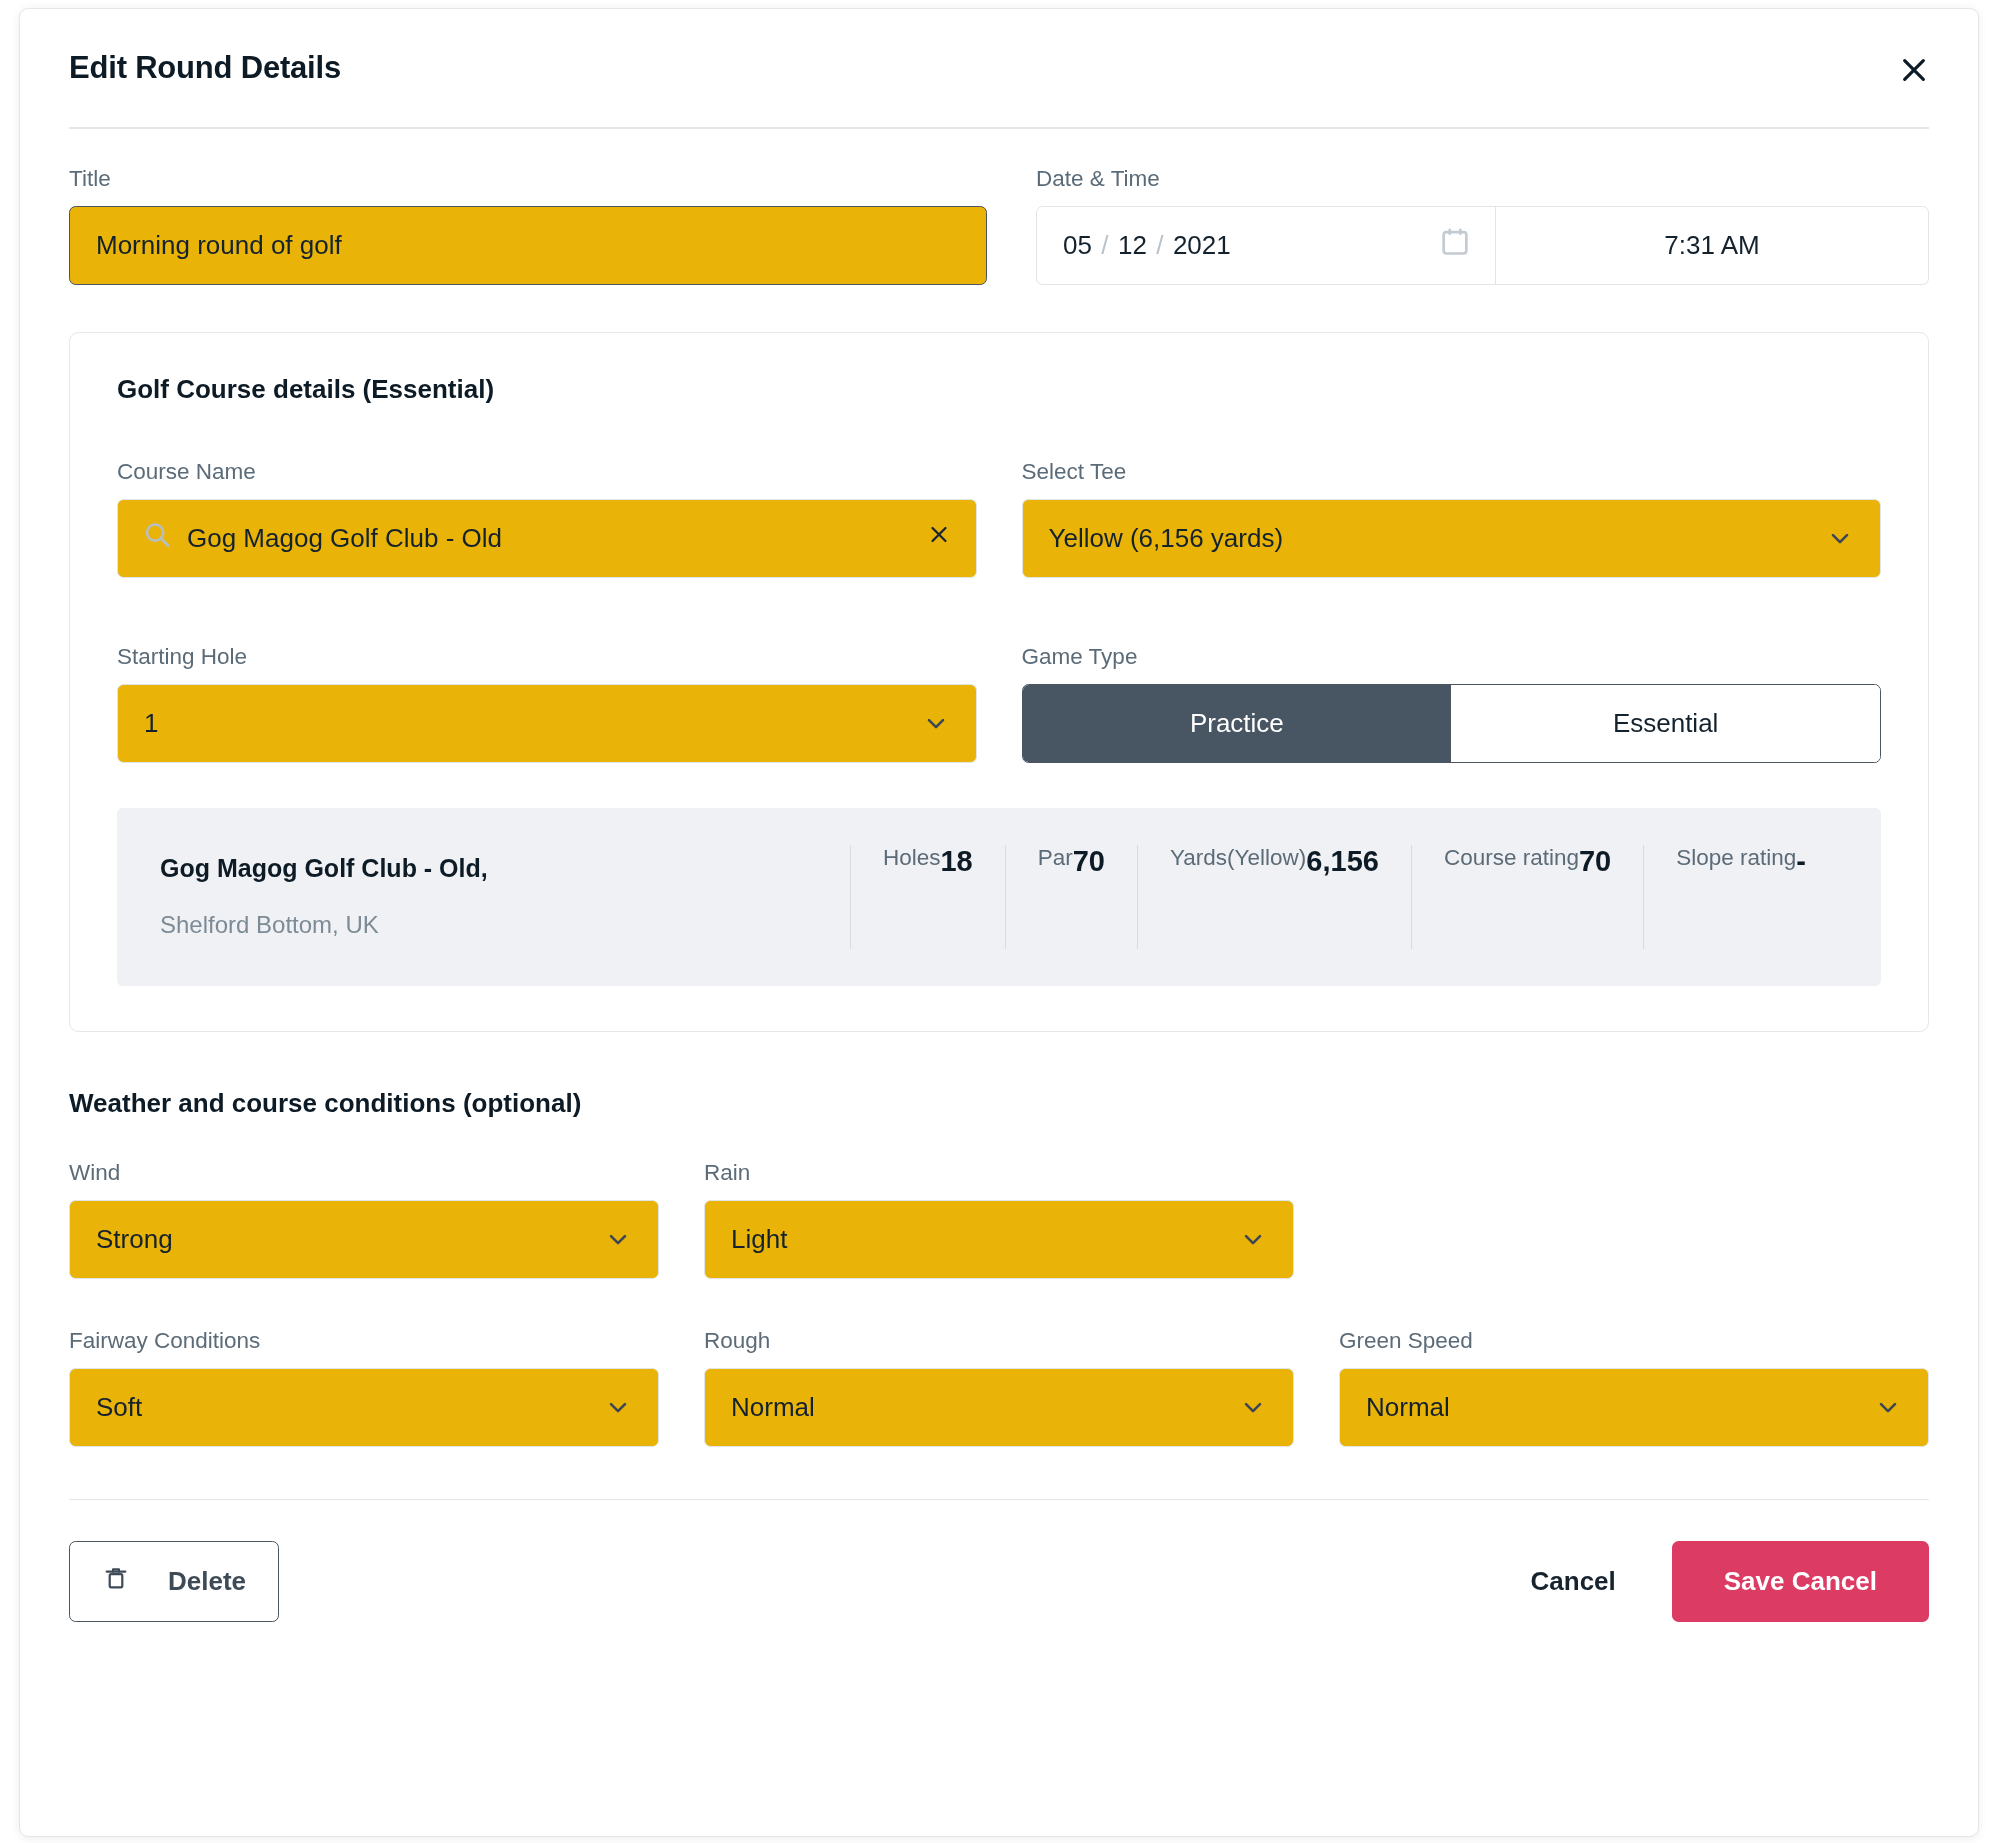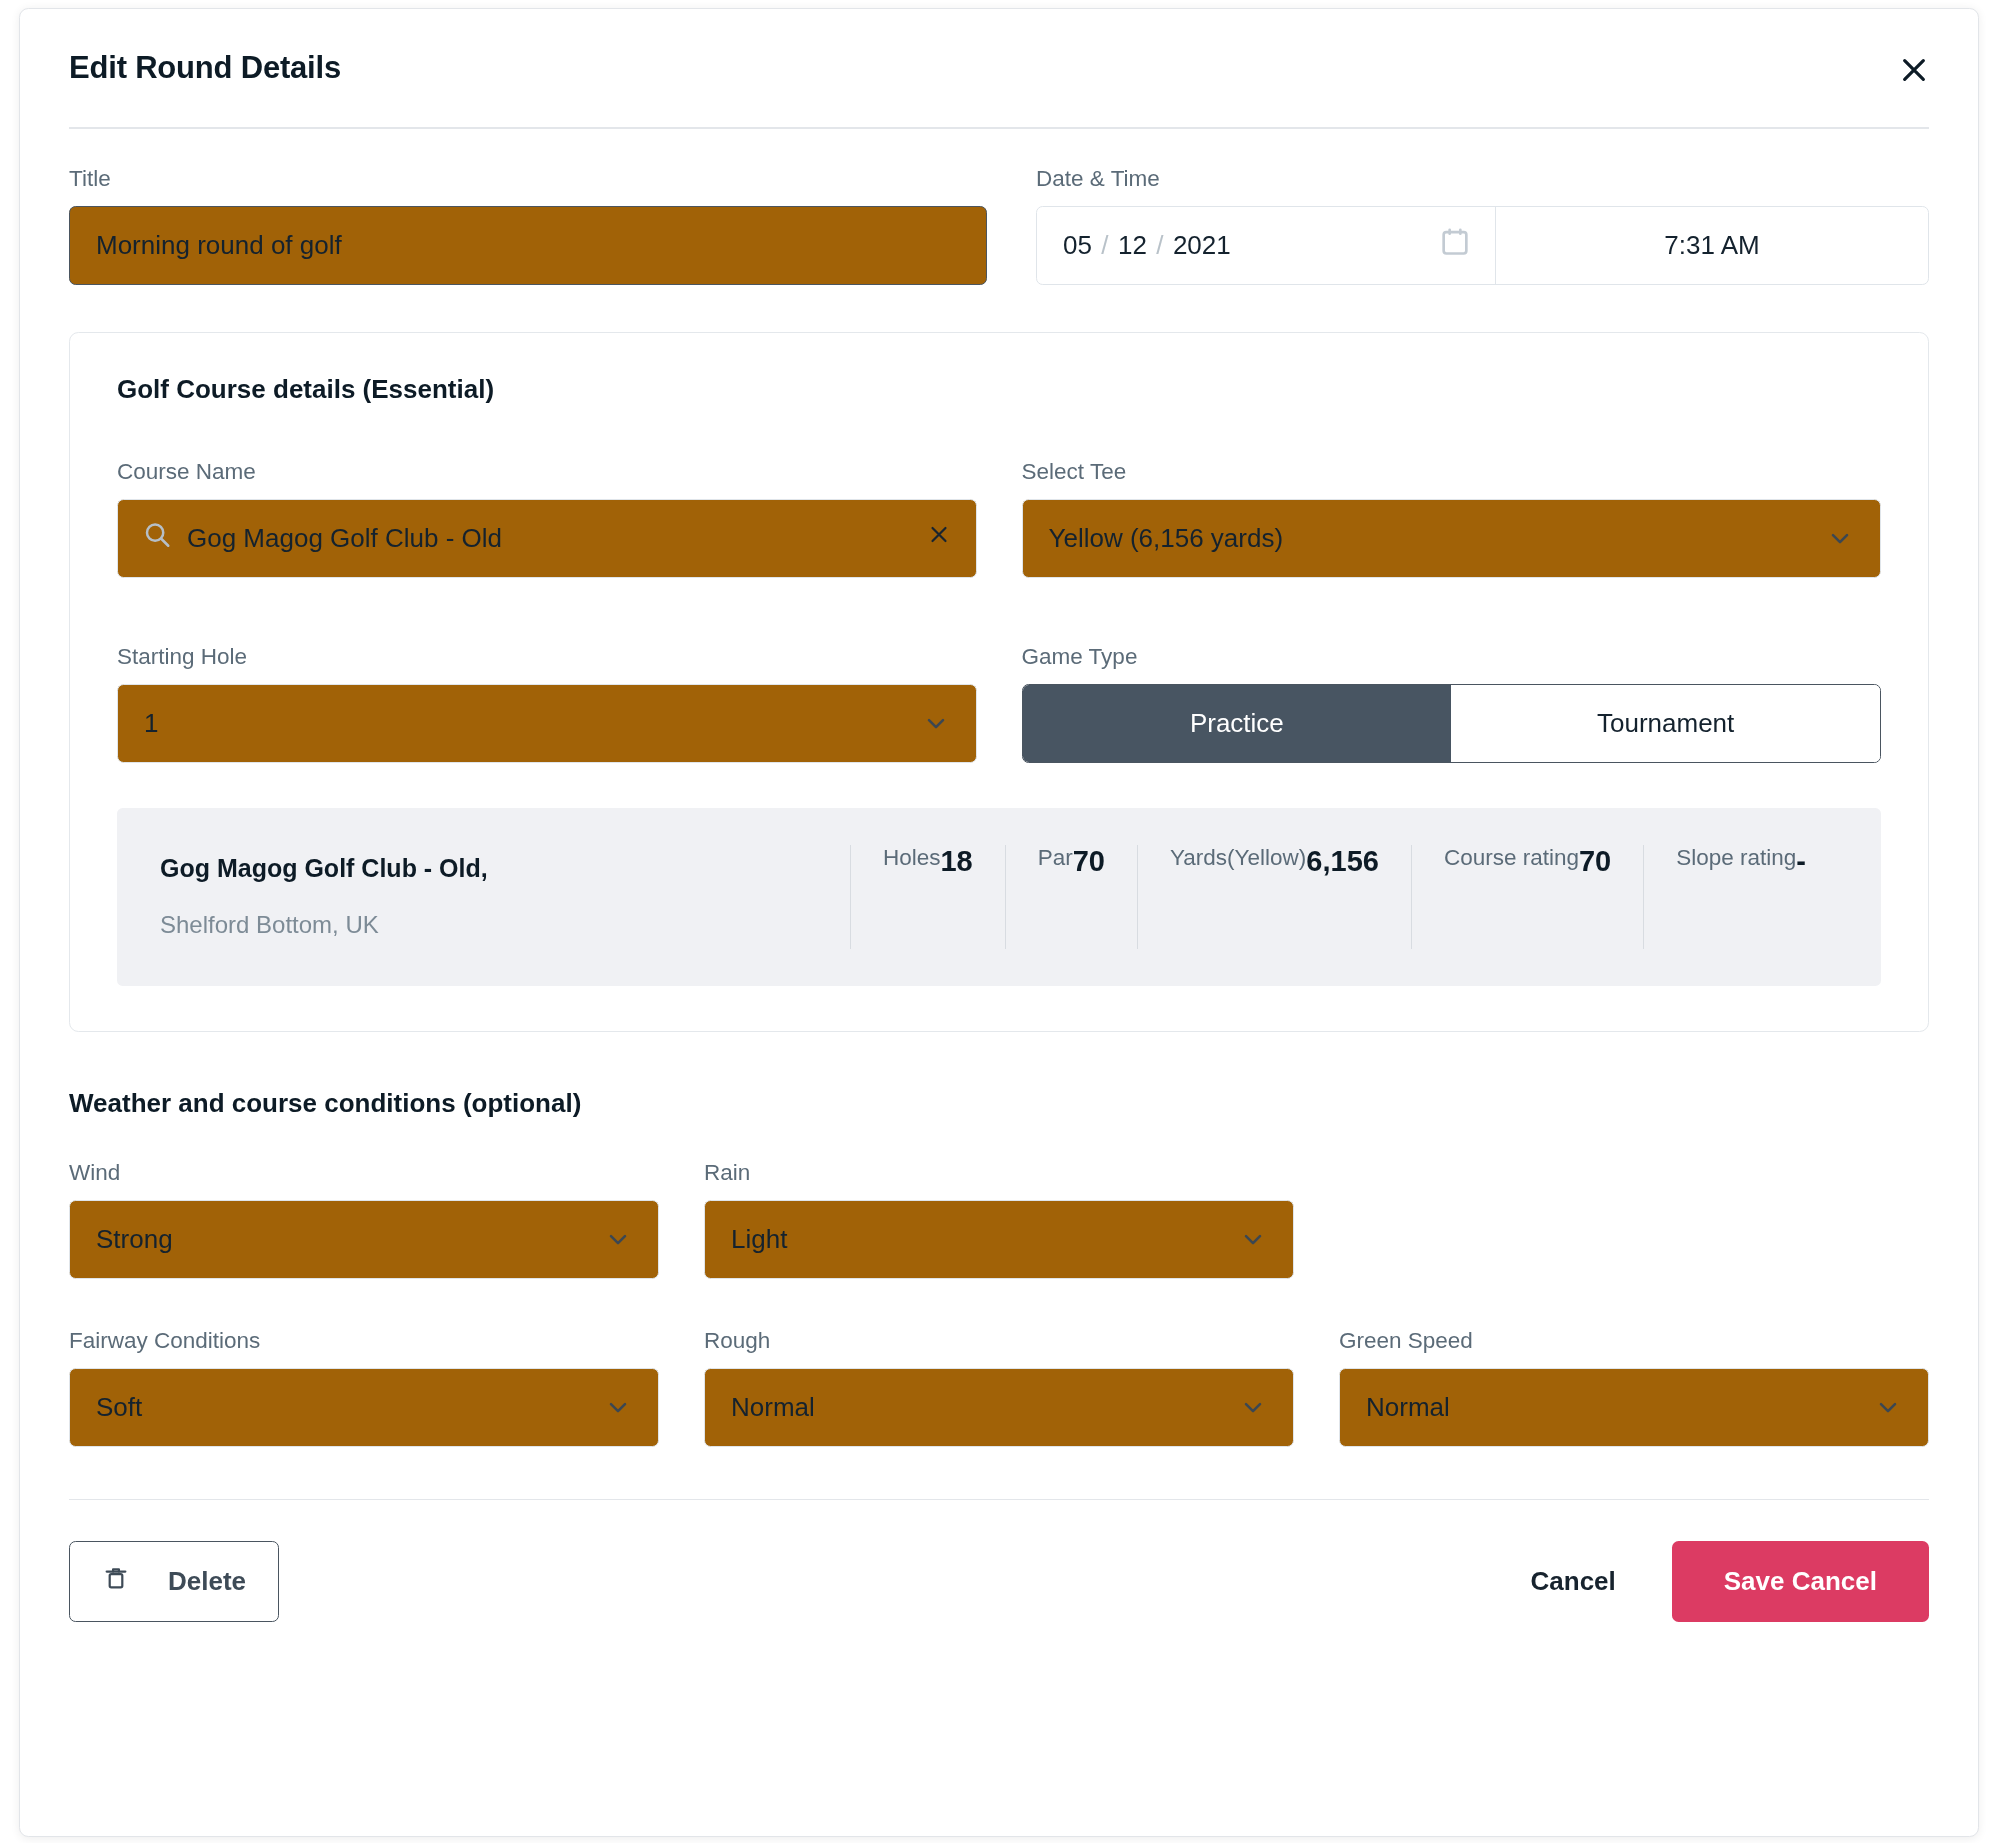--- a/index.html
+++ b/index.html
@@ -55,21 +55,21 @@
   .field-label {
     font-size: 22.5px;
     color: #5b6b78;
     margin-bottom: 14px;
     display: block;
   }
   .ctrl {
     height: 79px;
     border: 1.9px solid #e0e5ea;
     border-radius: 6.6px;
-    background: #a16207;
+    background: #eab308;
     display: flex;
     align-items: center;
     padding: 12px 26px;
     font-size: 26px;
     color: #14222e;
   }
   .ctrl.focused { border-color: #4a5560; }
   .ctrl .val { flex: 1; }
   .chev {
     width: 28px; height: 28px;
@@ -356,21 +356,21 @@
               <path d="M6 9.5 L12 15.5 L18 9.5"></path>
             </svg>
           </span>
         </div>
       </div>
 
       <div>
         <span class="field-label">Game Type</span>
         <div class="segmented">
           <div class="seg active">Practice</div>
-          <div class="seg">Tournament</div>
+          <div class="seg">Essential</div>
         </div>
       </div>
     </div>
 
     <div class="summary">
       <div class="sum-name">
         <div class="club">Gog Magog Golf Club - Old,</div>
         <div class="loc">Shelford Bottom, UK</div>
       </div>
       <div class="stat">

